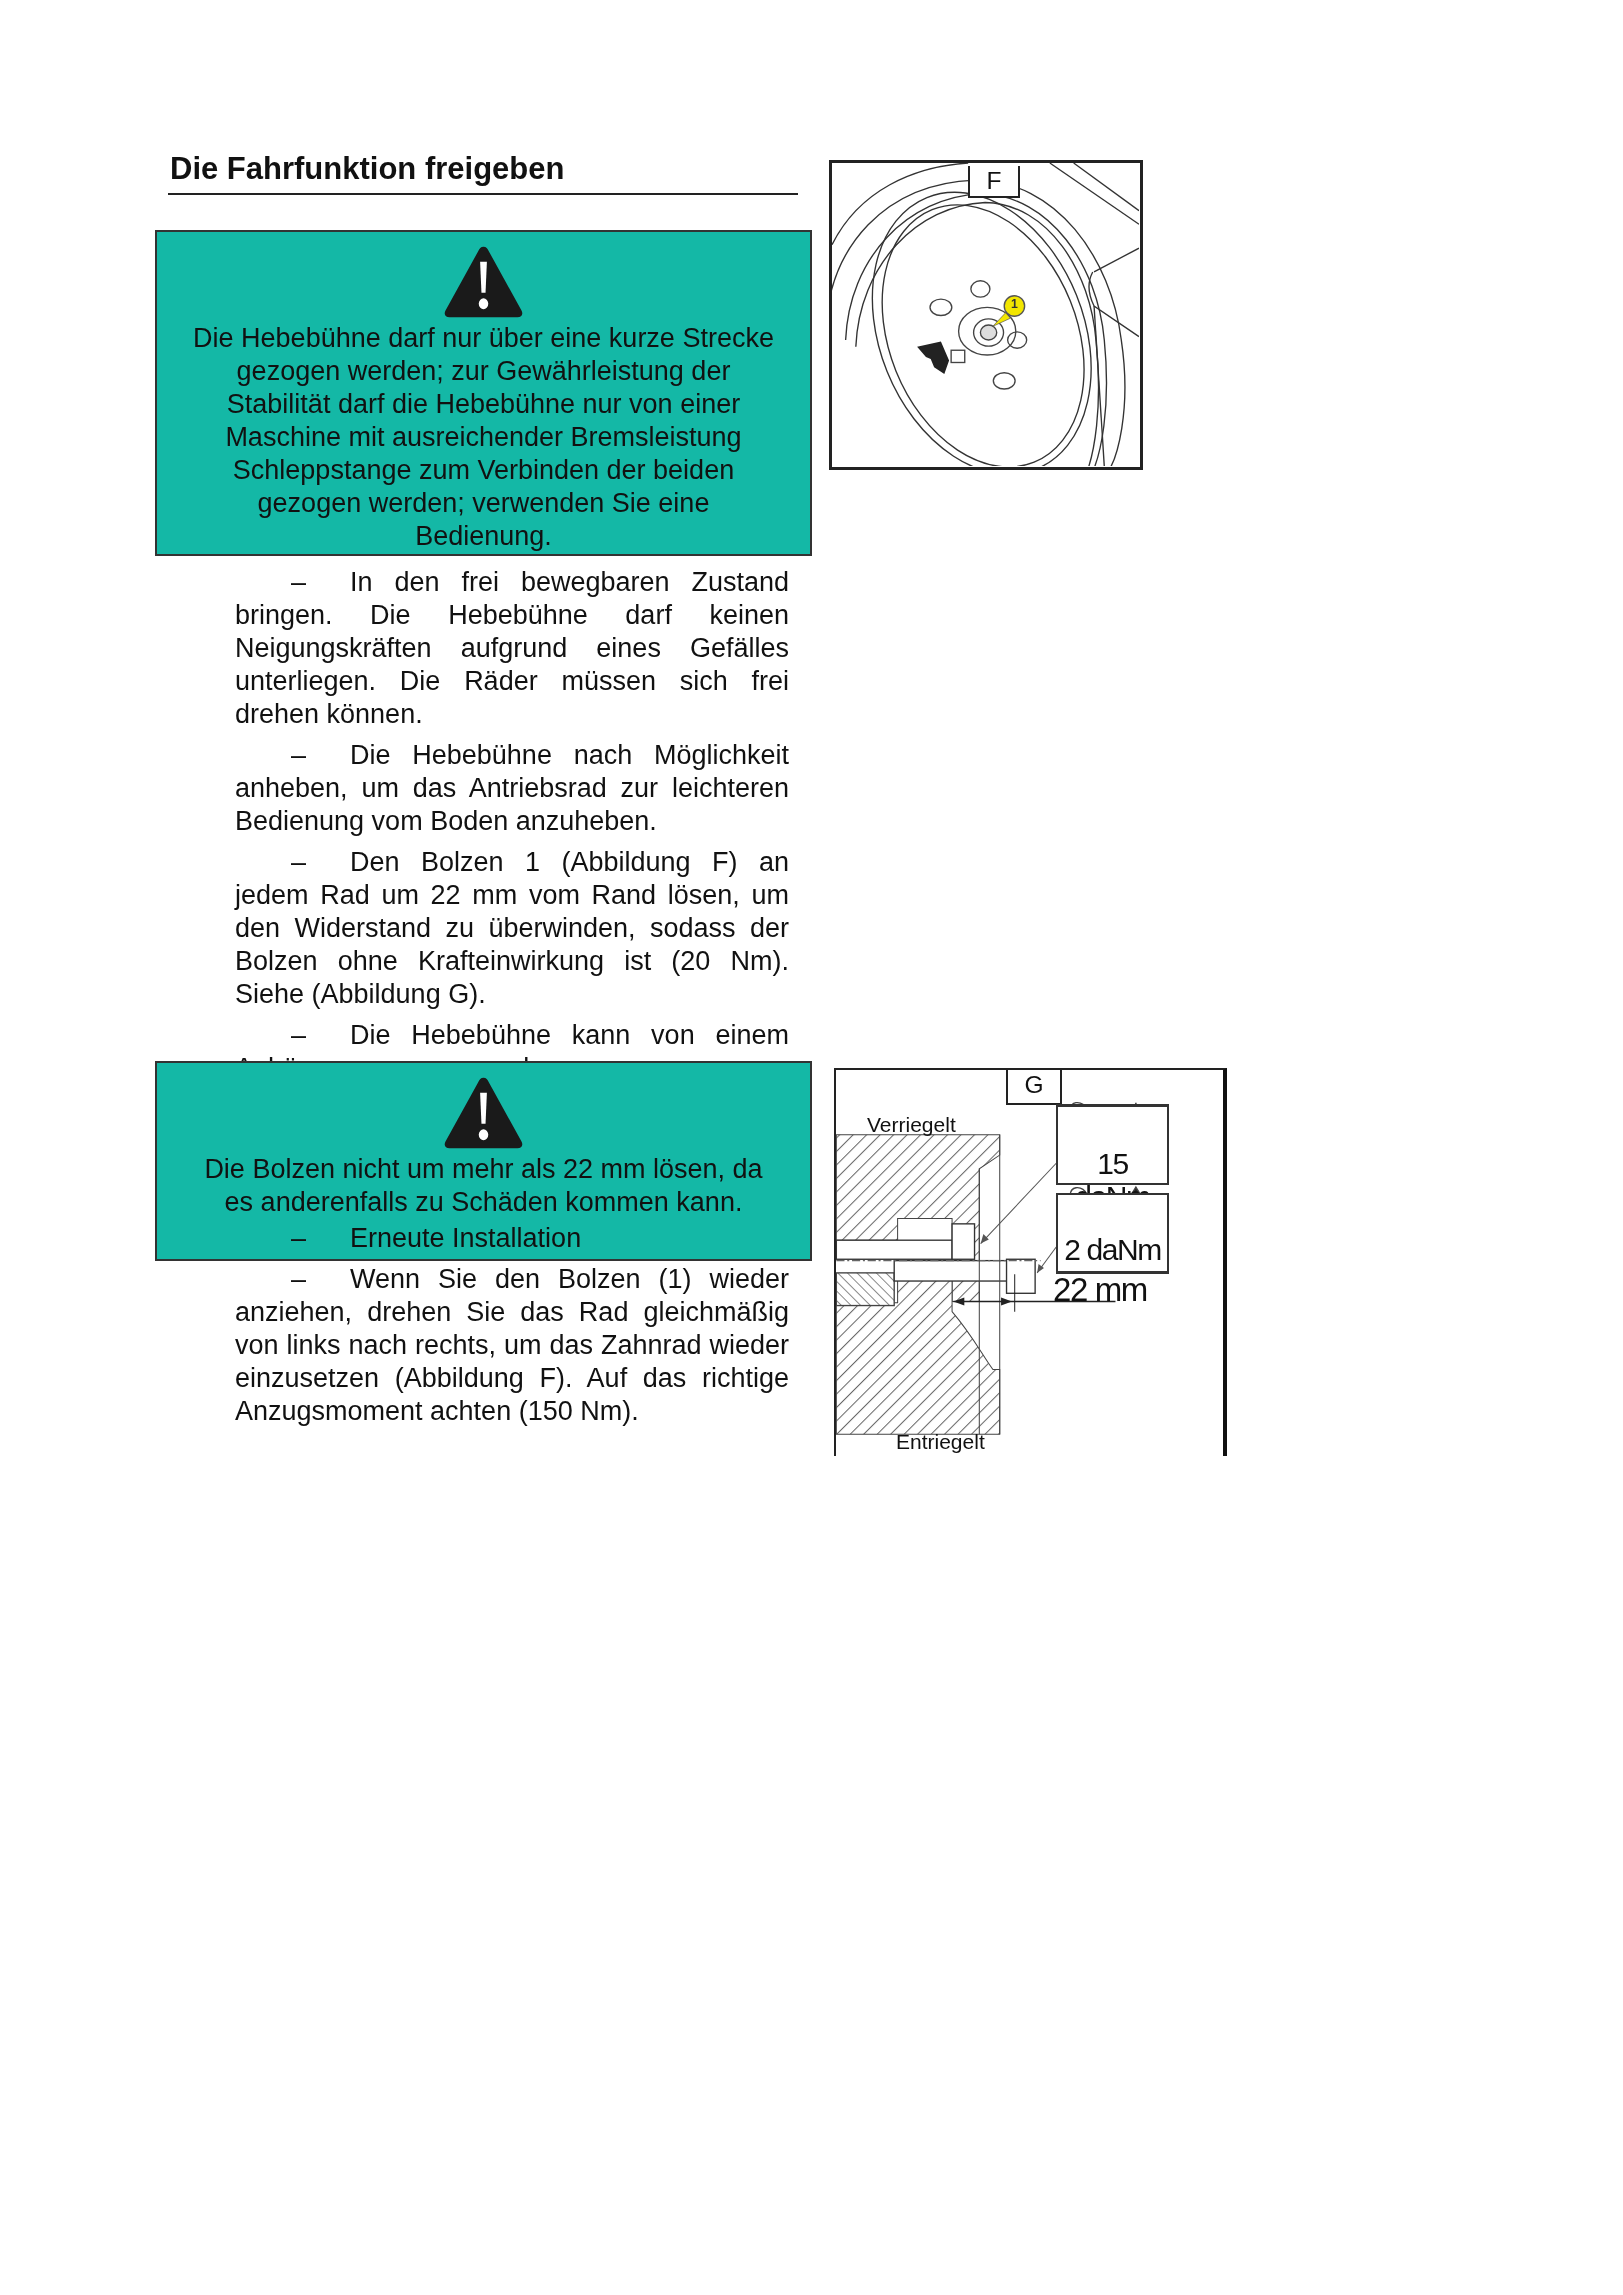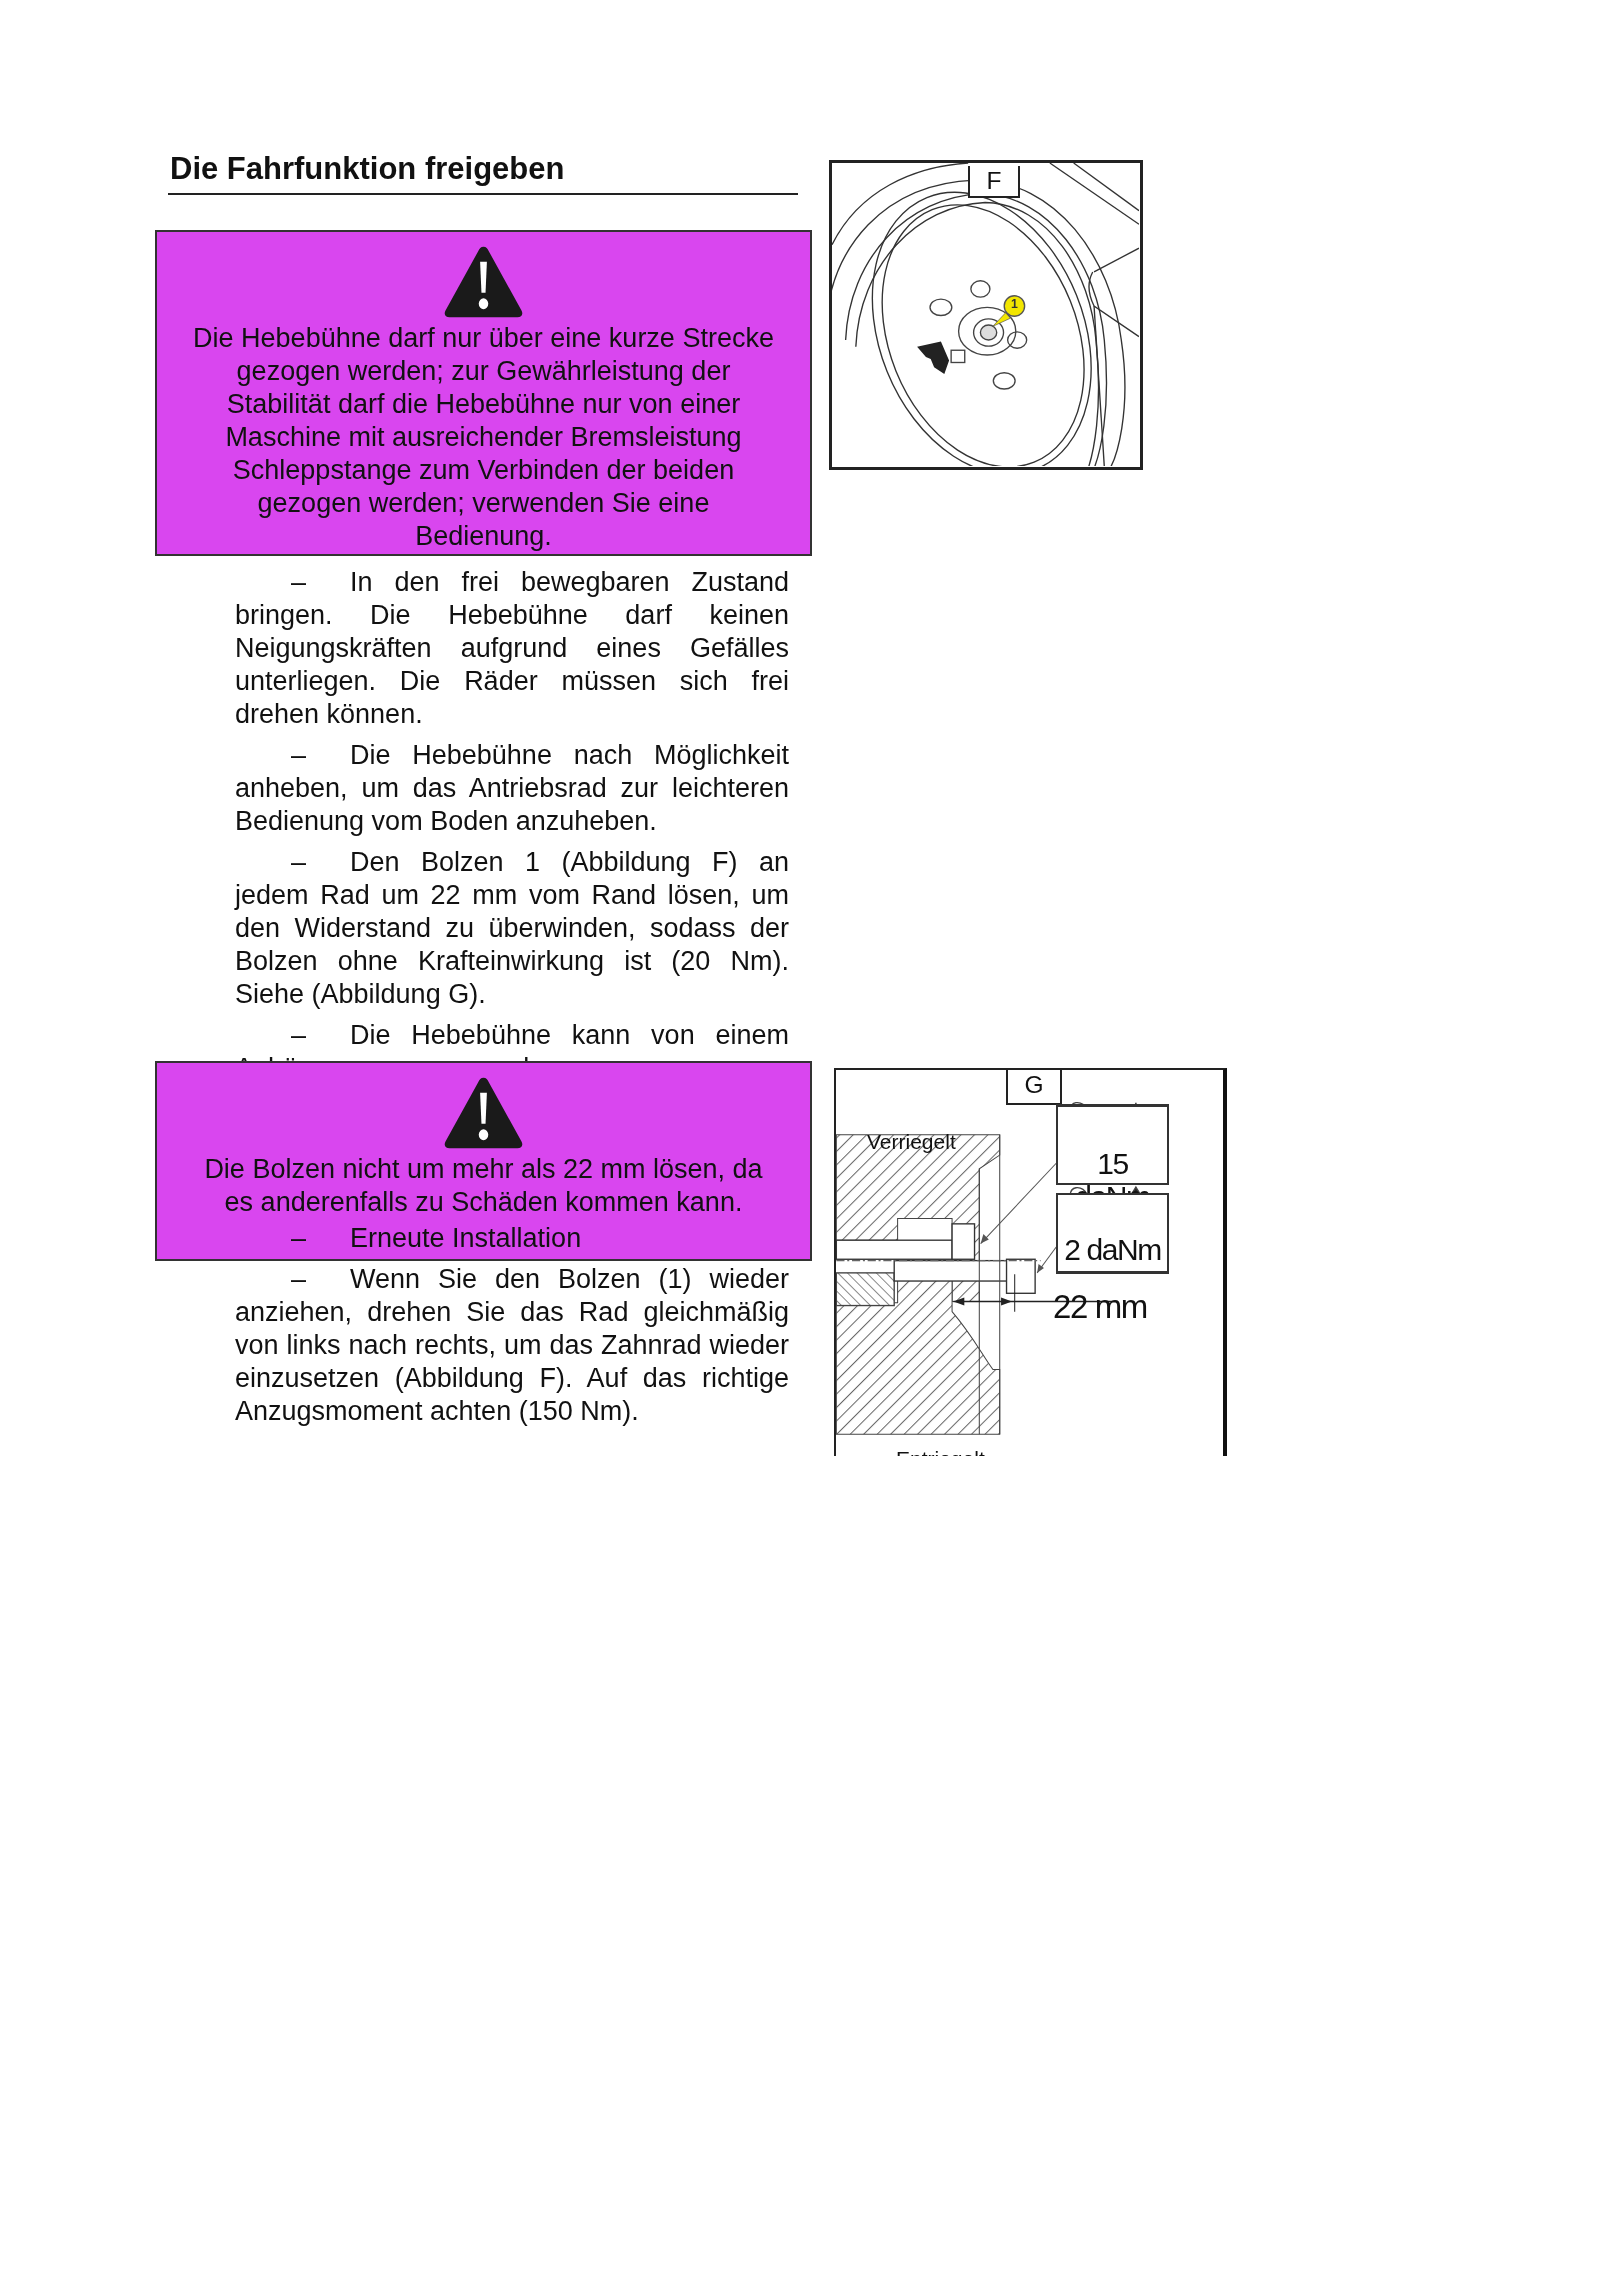--- a/index.html
+++ b/index.html
@@ -9,41 +9,41 @@
   }
   .abs { position: absolute; }
   .title {
     left: 170px; top: 151px; font-size: 31px; font-weight: bold; 
     letter-spacing: 0px; white-space: nowrap;
   }
   .title-rule { left: 168px; top: 193px; width: 630px; height: 2px; background: #222; }
 
   .warn-box {
     border: 2px solid #333; box-sizing: border-box; text-align: center;
-    font-size: 27px; line-height: 33px; background: #d946ef;
+    font-size: 27px; line-height: 33px; background: #14b8a6;
   }
   .warn-box .icon { display: block; margin: 0 auto; }
   #warn1 { left: 155px; top: 230px; width: 657px; height: 326px; padding: 12.3px 13.6px 0 13.6px; }
   #warn2 { left: 155px; top: 1061px; width: 657px; height: 200px; padding: 12.3px 13.6px 0 13.6px; }
 
   .list { left: 227px; width: 570px; font-size: 27px; line-height: 33px; text-align: justify; }
   .list .item { margin: 0; padding: 0; text-indent: 0; }
   .list .item .dash { display: inline-block; width: 115px; padding-left: 56px; box-sizing: border-box; }
   .list .item p { margin: 8px; text-align: justify; text-align-last: left; }
   #list1 { top: 558px; }
   #list2 { top: 1214px; }
 
   .figure { background: #fff; }
   #figF { left: 829px; top: 160px; width: 314px; height: 310px; border: 3.4px solid #222; box-sizing: border-box; overflow: hidden; }
   #figG { left: 834px; top: 1068px; width: 393px; height: 388px; border-left: 2.7px solid #222; border-top: 2px solid #222; border-right: 4.1px solid #111; box-sizing: border-box; overflow: hidden; }
   .fig-label-box {
     position: absolute; border: 2px solid #222; background: #fff; text-align: center;
     font-size: 24.5px; line-height: 30px;
   }
-  .fig-text { position: absolute; font-size: 21px; white-space: nowrap; margin-top: 17px; }
+  .fig-text { position: absolute; font-size: 21px; white-space: nowrap; }
   .torque-box {
     position: absolute; border: 2px solid #333; background: #fff; text-align: center;
     font-size: 30px; line-height: 33px; letter-spacing: -1.4px; font-family: "Liberation Sans", sans-serif;
   }
 </style>
 </head>
 <body>
 
 <div class="abs title">Die Fahrfunktion freigeben</div>
 <div class="abs title-rule"></div>

